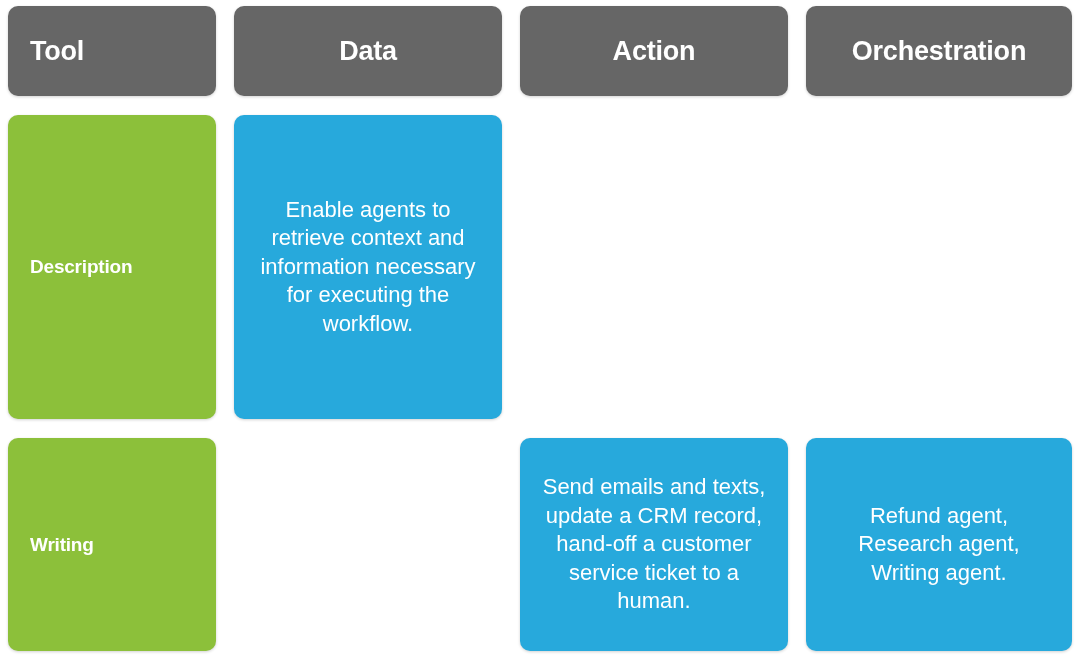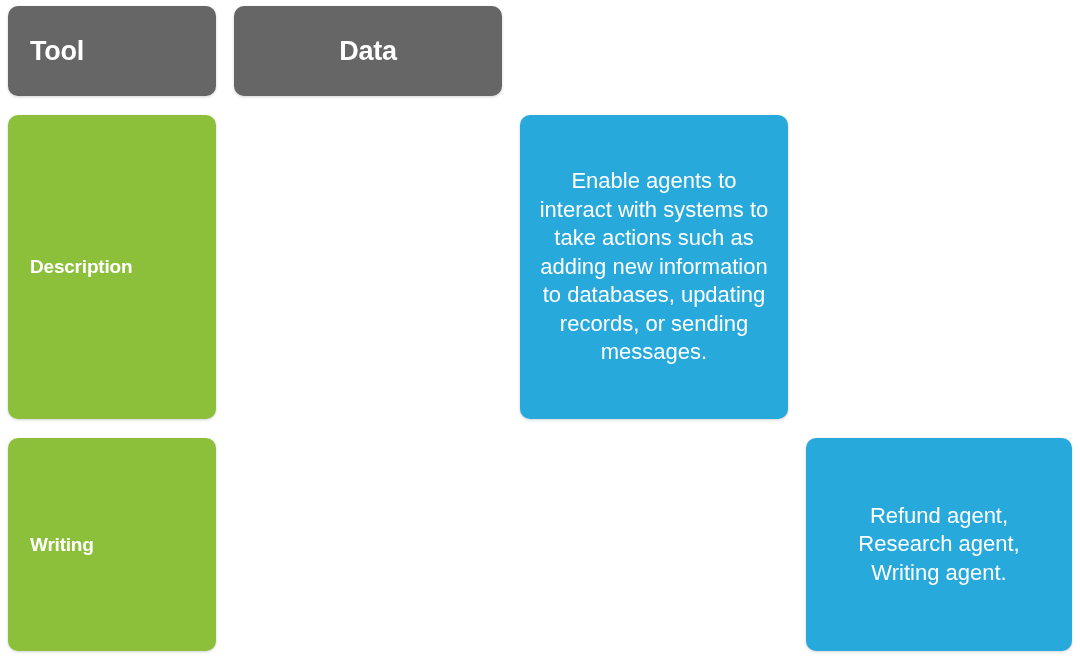--- a/index.html
+++ b/index.html
@@ -98,35 +98,44 @@
 <div class="matrix">
 
   <div class="cell cell--header align-left r1 c1">
     <span>Tool</span>
   </div>
 
   <div class="cell cell--header align-center r1 c2">
     <span>Data</span>
   </div>
 
+  <div class="cell cell--header align-center r1 c3">
+    <span>Action</span>
+  </div>
 
+  <div class="cell cell--header align-center r1 c4">
+    <span>Orchestration</span>
+  </div>
 
   <div class="cell cell--label r2 c1">
     <span>Description</span>
   </div>
 
+  <div class="cell cell--content r2 c2">
+    <span class="body-text">Enable agents to retrieve context and information necessary for executing the workflow.</span>
+  </div>
 
-  <div class="cell cell--content r2 c3">
-    <span class="body-text">Enable agents to interact with systems to take actions such as adding new information to databases, updating records, or sending messages.</span>
-  </div>
 
 
   <div class="cell cell--label r3 c1">
     <span>Writing</span>
   </div>
 
 
+  <div class="cell cell--content r3 c3">
+    <span class="body-text">Send emails and texts, update a CRM record, hand-off a customer service ticket to a human.</span>
+  </div>
 
   <div class="cell cell--content r3 c4">
     <span class="body-text">Refund agent, Research agent, Writing agent.</span>
   </div>
 
 </div>
 
 </body></html>

